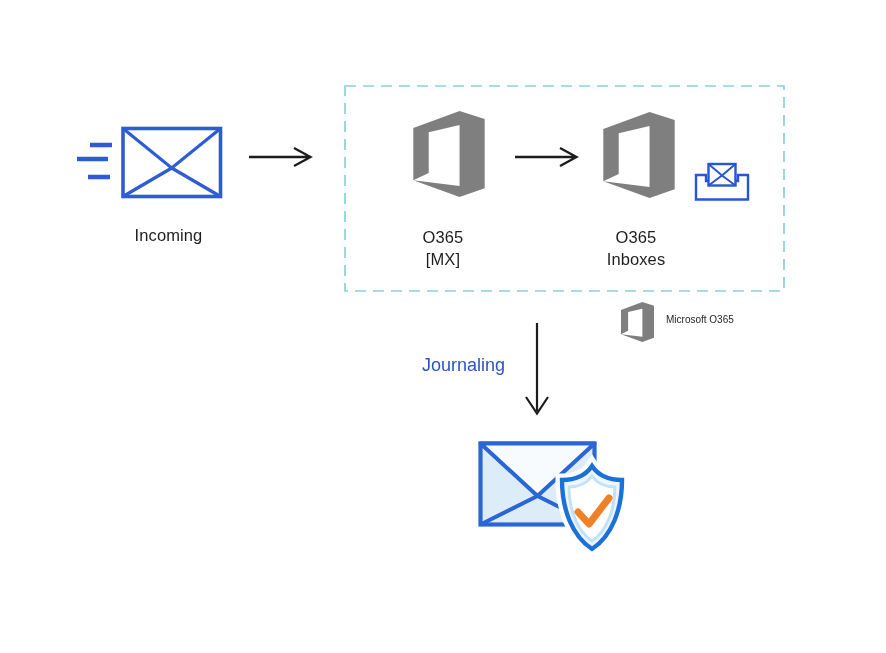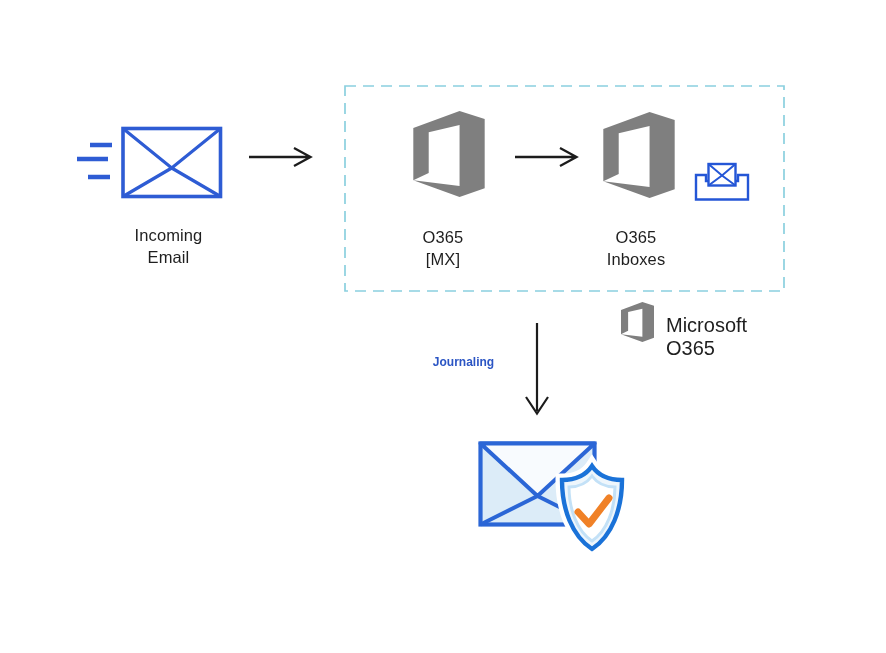--- a/index.html
+++ b/index.html
@@ -6,45 +6,44 @@
   .canvas{
     position:relative;width:786px;height:653px;background:#fff;overflow:hidden;
     font-family:"Liberation Sans","DejaVu Sans",sans-serif;color:var(--text-dark,#1f1f1f);
   }
   .abs{position:absolute;}
   .label{
     position:absolute;text-align:center;font-size:16.5px;line-height:22px;
     color:var(--text-dark,#1f1f1f);letter-spacing:.1px;
   }
   .legend-text{
-    position:absolute;font-size:20px;color:var(--text-dark,#1f1f1f);
+    position:absolute;font-size:10px;color:var(--text-dark,#1f1f1f);
   }
   .journaling{
-    position:absolute;font-size:12px;font-weight:700;
+    position:absolute;font-size:18px;font-weight:400;
     color:var(--journaling-blue,#2b55c4);text-align:center;
   }
   svg{display:block;}
 </style>
 </head>
 <body>
 
 <div class="canvas">
 
   <svg class="abs" style="left:75px;top:125px" width="152" height="76" viewBox="0 0 152 76">
     <g>
       <path d="M15 20 H37 M2 34 H33 M13 52 H35" fill="none" style="stroke:var(--envelope-blue,#2e5cd4)" stroke-width="4.5"></path>
     </g>
     <g>
       <rect x="48" y="3.5" width="97.5" height="68" fill="#ffffff" style="stroke:var(--envelope-blue,#2e5cd4)" stroke-width="3.6"></rect>
       <path d="M48 3.5 L96.7 43 L145.5 3.5 M48 71.5 L96.7 43 M145.5 71.5 L96.7 43" fill="none" style="stroke:var(--envelope-blue,#2e5cd4)" stroke-width="3.2"></path>
     </g>
   </svg>
   <div class="label" style="left:96px;top:224px;width:145px">
     <div>Incoming</div>
-    <div>Email</div>
   </div>
 
   <svg class="abs" style="left:248px;top:146px" width="66" height="22" viewBox="0 0 66 22">
     <path d="M1 11 H61 M46 2 L62.5 11 L46 20" fill="none" style="stroke:var(--arrow-black,#1c1c1c)" stroke-width="2.3"></path>
   </svg>
 
   <svg class="abs" style="left:344px;top:85px" width="441" height="207" viewBox="0 0 441 207">
     <rect x="1" y="1" width="439" height="205" fill="none" style="stroke:var(--box-dash,#8bd0df)" stroke-width="1.7" stroke-dasharray="11 7"></rect>
   </svg>
 

